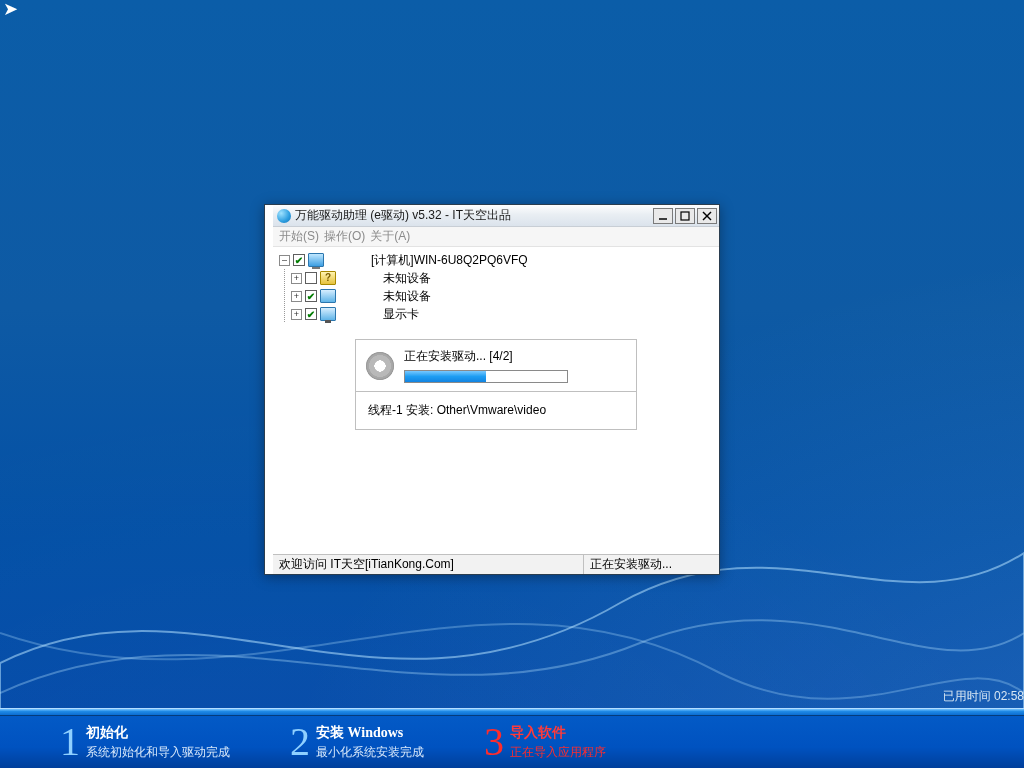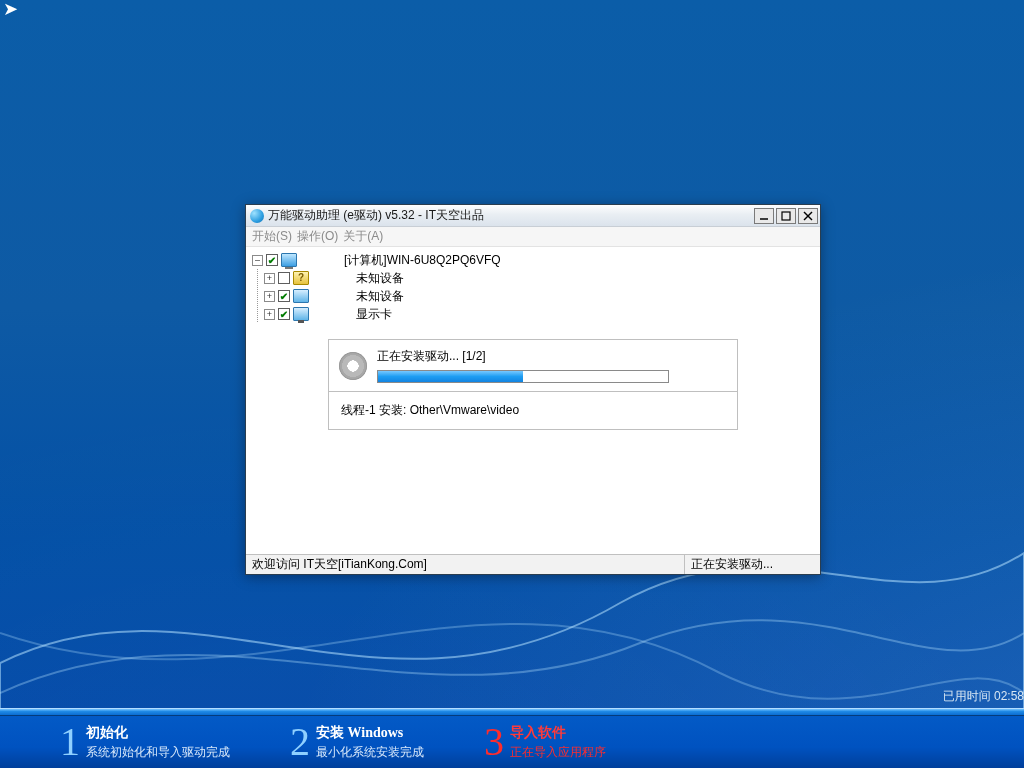--- a/index.html
+++ b/index.html
@@ -16,24 +16,25 @@
 .wave {
   position:absolute; left:0; right:0; bottom:45px; height:200px; pointer-events:none;
 }
 .wave svg { width:100%; height:100%; }
 
 
 .cursor { position:absolute; left:3px; top:-2px; color:#fff; font-size:18px; }
 
 
 .window {
-  position:absolute; left:245px; top:204px; width:576px;
+  position:absolute; left:264px; top:204px; width:456px;
   background:#fff; border:1px solid #2a3d4f;
   box-shadow:0 2px 12px rgba(0,0,0,0.35);
   font-family:"SimSun","Microsoft YaHei",sans-serif;
+  padding-left:8px;
 }
 .titlebar {
   height:22px; display:flex; align-items:center; padding:0 2px 0 4px;
   background:linear-gradient(180deg,#fefefe 0%,#e9eef3 45%,#dbe3ec 100%);
   border-bottom:1px solid #c8ced5; font-size:12px; color:#1a1a1a;
 }
 .titlebar .app-icon { width:14px; height:14px; margin-right:4px;
   background:radial-gradient(circle at 30% 30%,#9fe2ff,#2d9ee0 60%,#1270b3);
   border-radius:50%; }
 .titlebar .title { flex:1; white-space:nowrap; overflow:hidden; text-overflow:ellipsis; }
@@ -200,21 +201,21 @@
         <span class="chk checked"></span>
         <span class="node-icon ic-display"></span>
         <span class="tree-label">显示卡</span>
       </div>
     </div>
 
     <div class="progress-panel">
       <div class="pp-top">
         <div class="gear"></div>
         <div class="pp-texts">
-          <div class="pp-title">正在安装驱动... [1/2]</div>
+          <div class="pp-title">正在安装驱动... [4/2]</div>
           <div class="pbar">
             <div class="pbar-fill" style="width: 50%;"></div>
           </div>
         </div>
       </div>
       <div class="pp-bottom">线程-1 安装:  Other\Vmware\video</div>
     </div>
 
     <div style="height:96px"></div>
 

